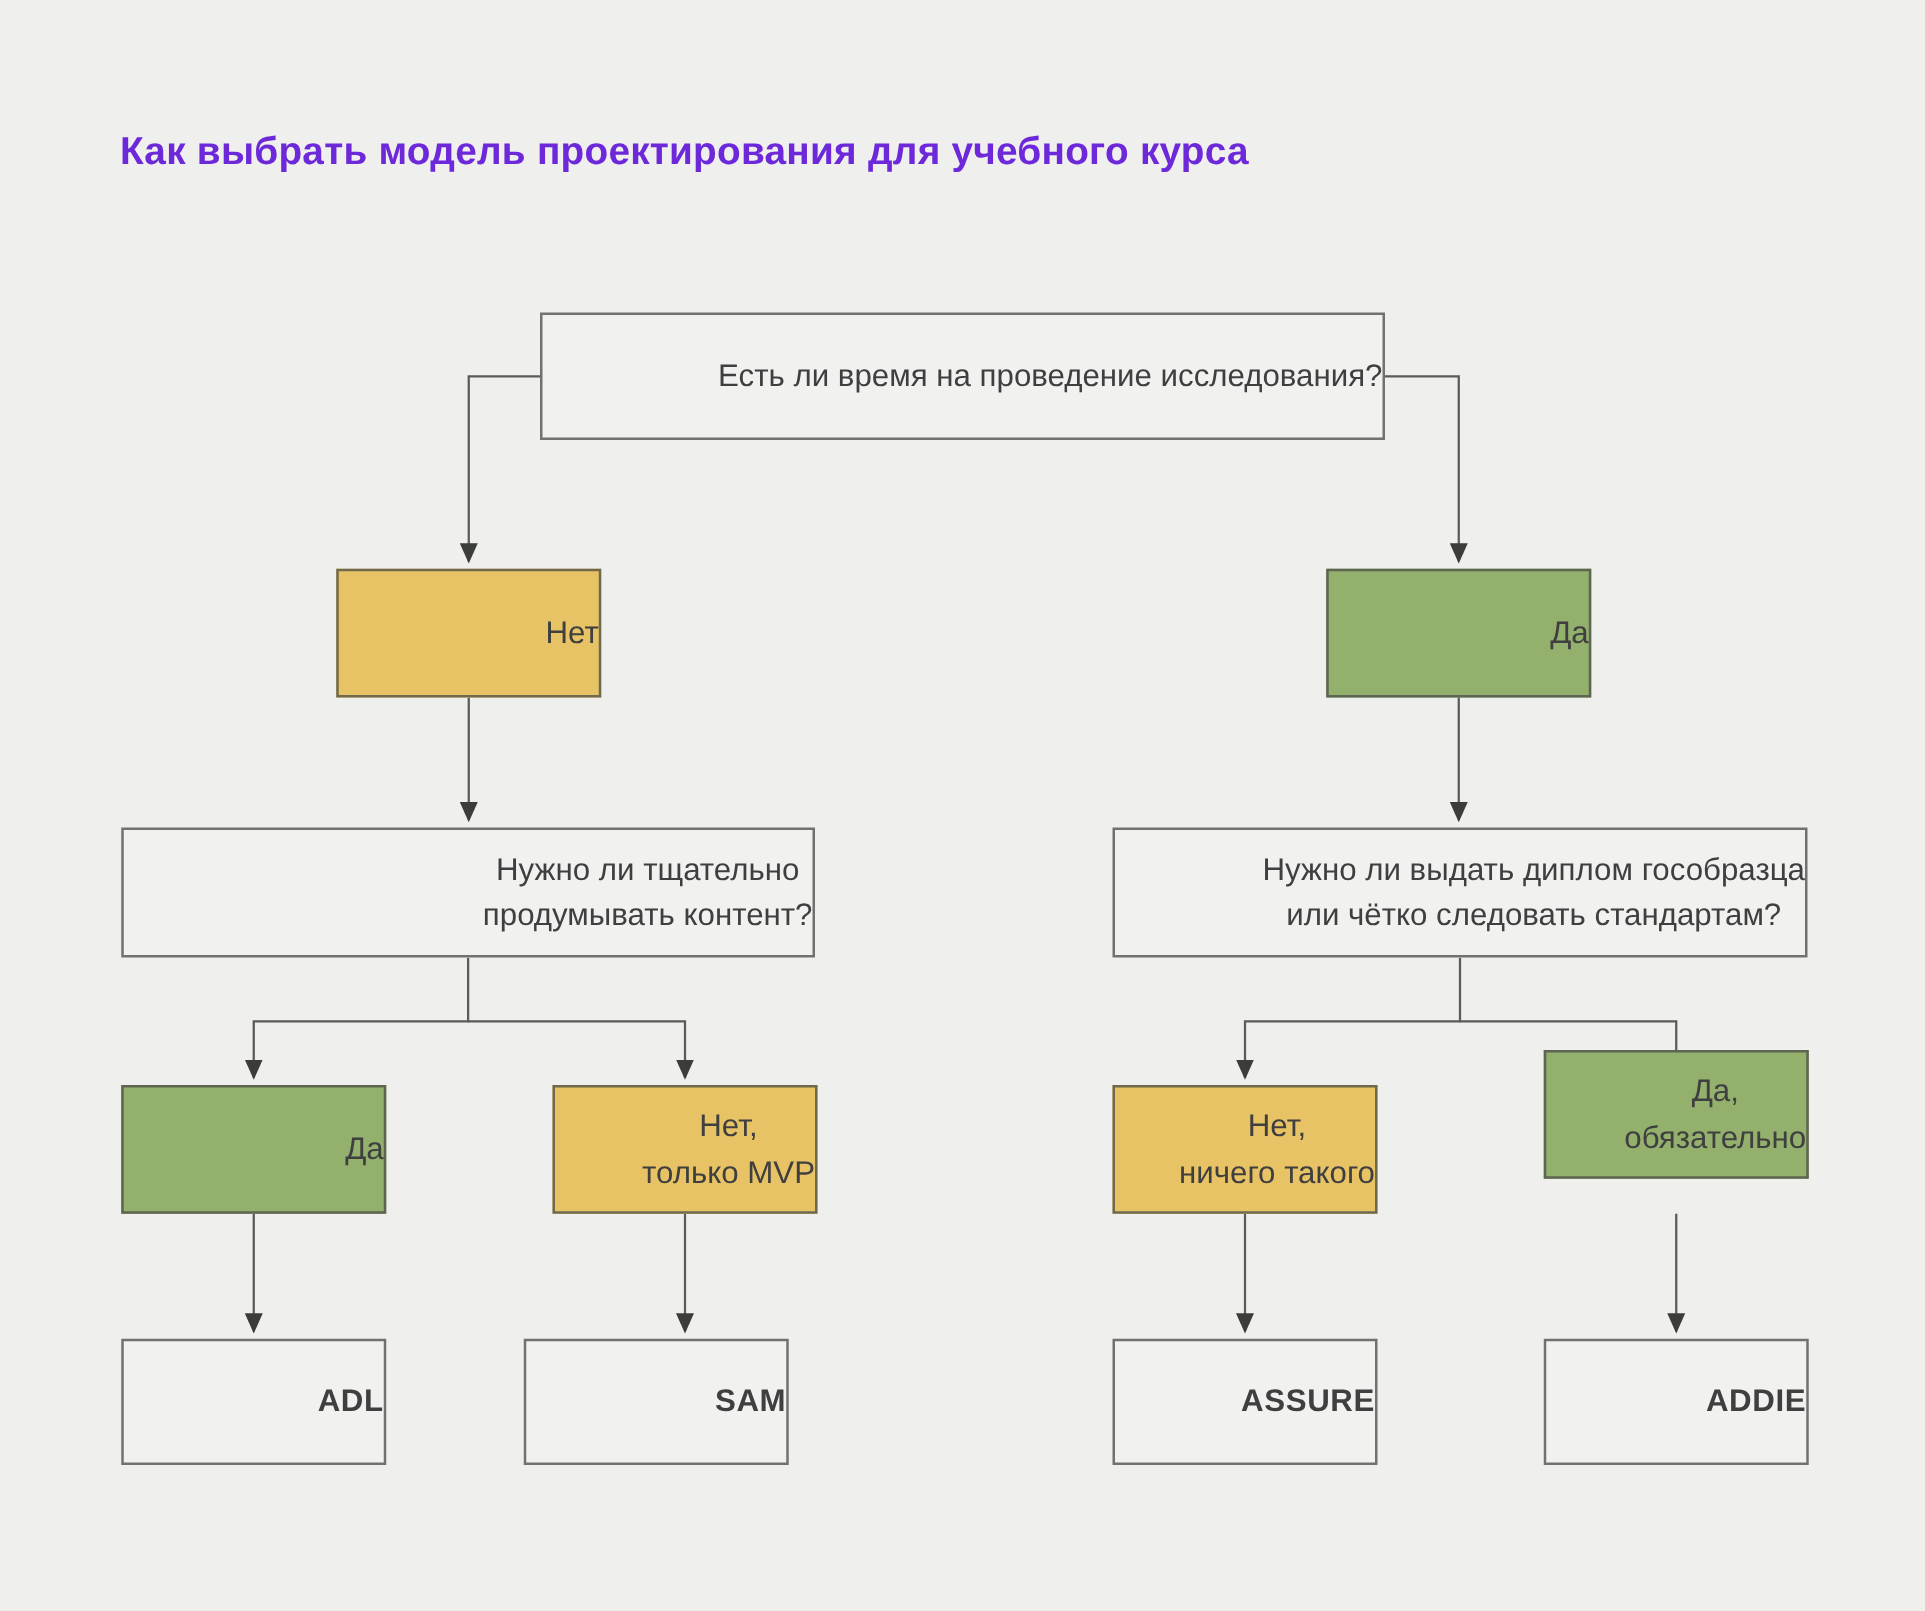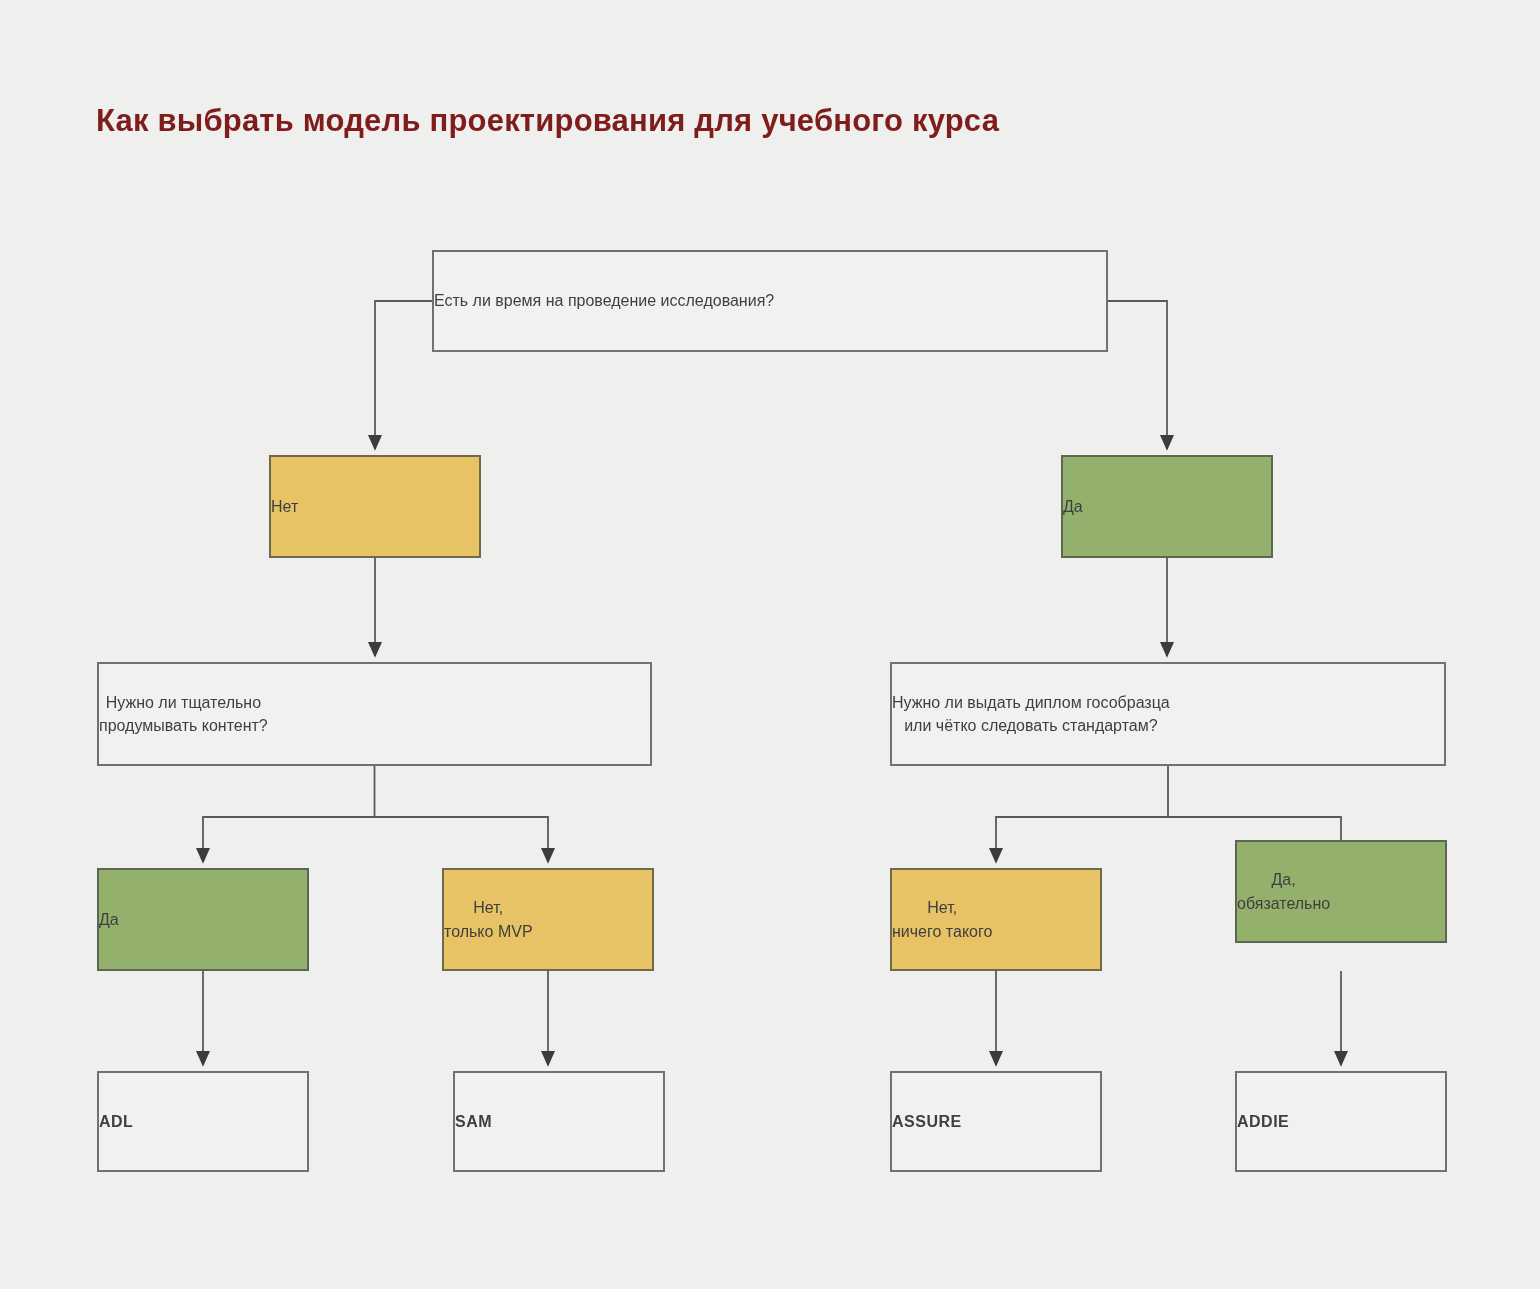--- a/index.html
+++ b/index.html
@@ -19,31 +19,31 @@
     left: 0; top: 0;
     width: 1540px;
     height: 1289px;
   }
   .title {
     position: absolute;
     left: 96px;
     top: 103px;
     font-size: 31px;
     font-weight: bold;
-    color: #7f1d1d;
+    color: #6d28d9;
     letter-spacing: 0.2px;
   }
   .node {
     position: absolute;
     display: flex;
     align-items: center;
-    justify-content: flex-start;
+    justify-content: flex-end;
     text-align: center;
     box-sizing: border-box;
-    font-size: 16px;
+    font-size: 25px;
     color: #3f3f3f;
     line-height: 1.45;
   }
   .node .node-label {
     white-space: pre-line;
   }
   .plain {
     background: #f1f1f0;
     border: 2px solid #71726f;
   }
@@ -65,21 +65,21 @@
   .n-root        { left: 432px;  top: 250px;  width: 676px; height: 102px; }
   .n-no          { left: 269px;  top: 455px;  width: 212px; height: 103px; }
   .n-yes         { left: 1061px; top: 455px;  width: 212px; height: 103px; }
   .n-leftq       { left: 97px;   top: 662px;  width: 555px; height: 104px; }
   .n-rightq      { left: 890px;  top: 662px;  width: 556px; height: 104px; }
   .n-ans-yes     { left: 97px;   top: 868px;  width: 212px; height: 103px; }
   .n-ans-nomvp   { left: 442px;  top: 868px;  width: 212px; height: 103px; }
   .n-ans-nothing { left: 890px;  top: 868px;  width: 212px; height: 103px; }
   .n-ans-yesreq  { left: 1235px; top: 840px;  width: 212px; height: 103px; }
   .n-adl         { left: 97px;   top: 1071px; width: 212px; height: 101px; }
-  .n-sam         { left: 453px;  top: 1071px; width: 212px; height: 101px; }
+  .n-sam         { left: 419px;  top: 1071px; width: 212px; height: 101px; }
   .n-addie       { left: 890px;  top: 1071px; width: 212px; height: 101px; }
   .n-assure      { left: 1235px; top: 1071px; width: 212px; height: 101px; }
   svg.connectors {
     position: absolute;
     left: 0; top: 0;
     pointer-events: none;
   }
   svg.connectors polyline {
     fill: none;
     stroke: #5a5b58;

